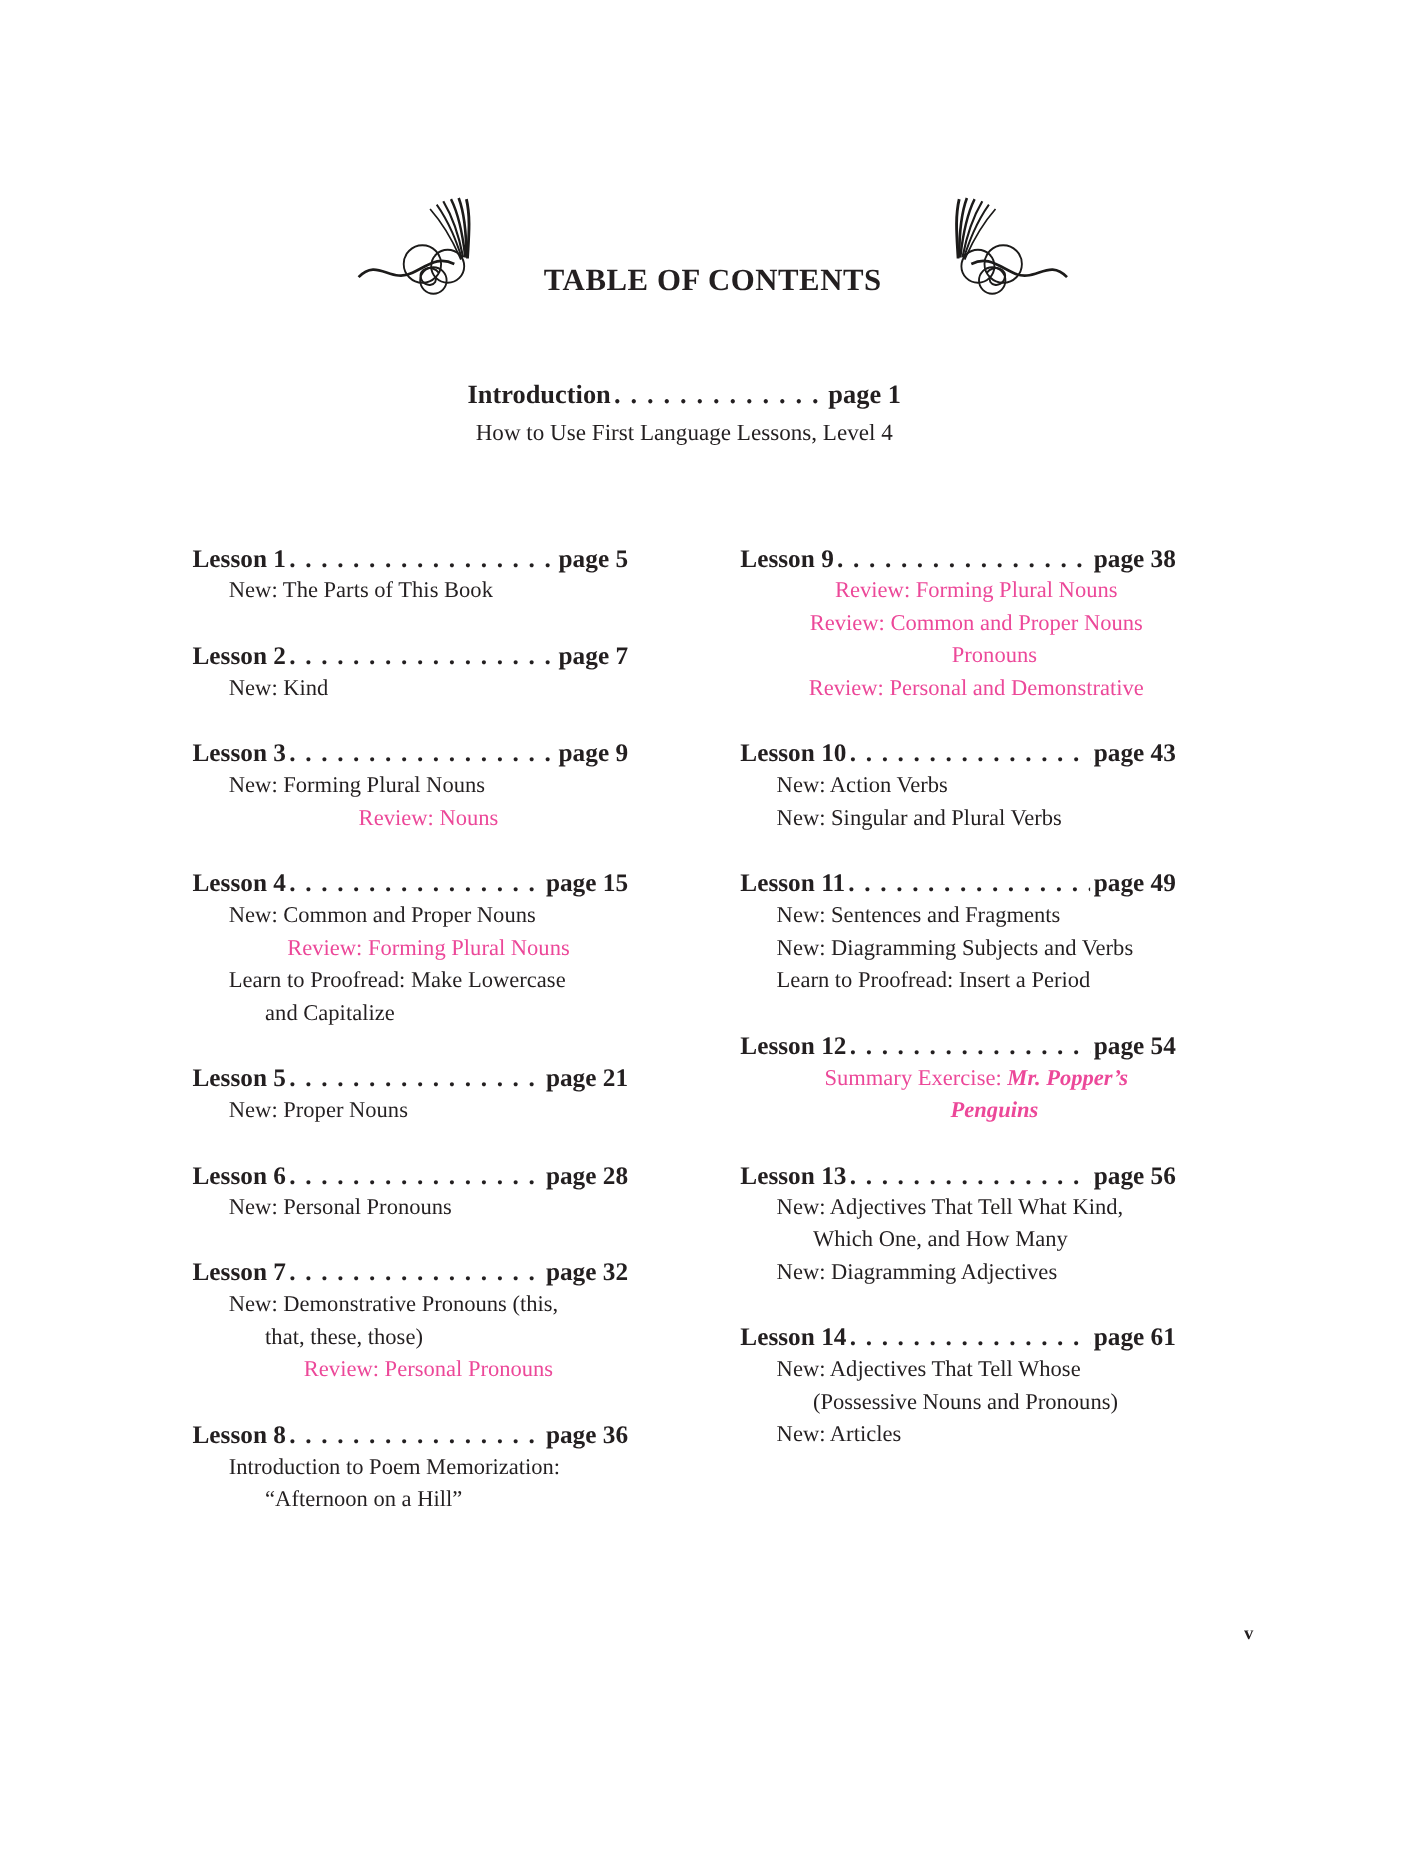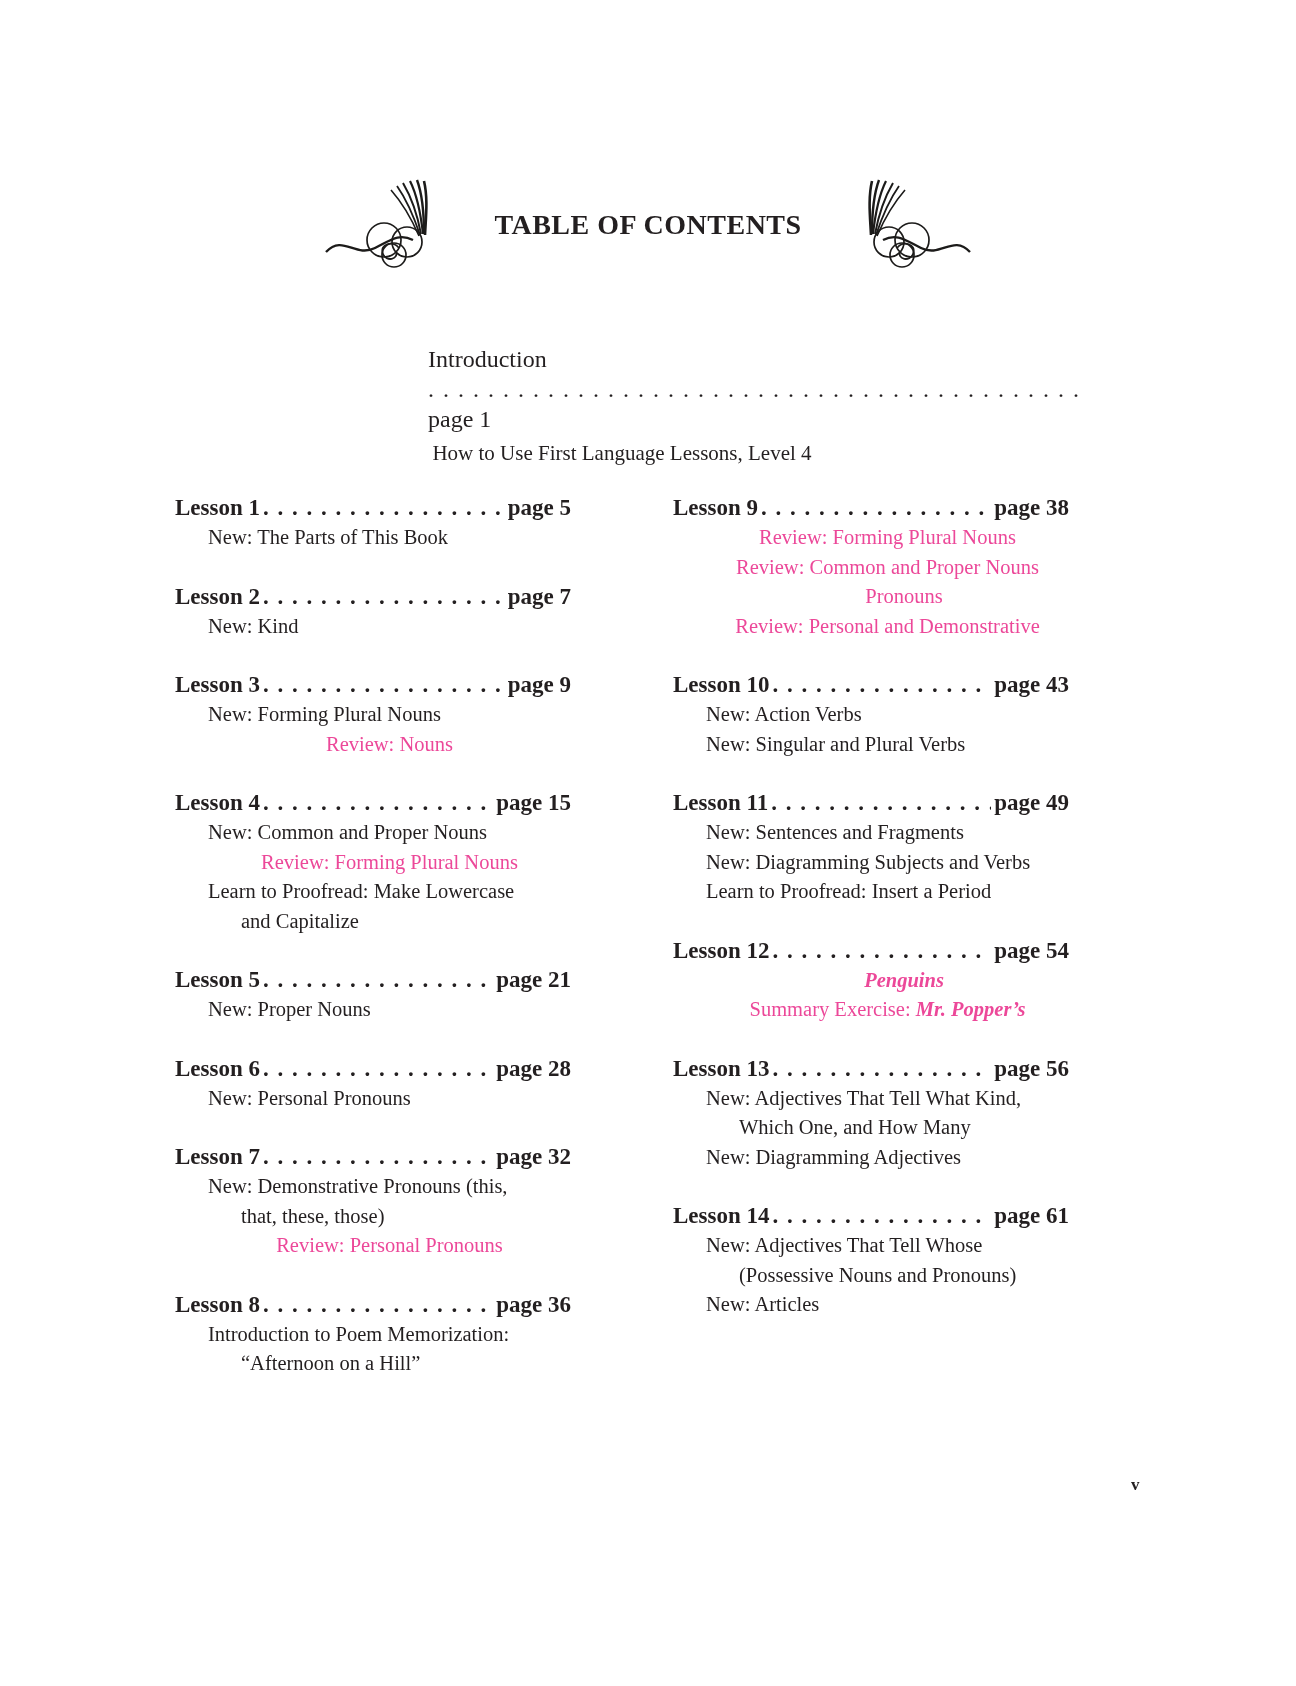--- a/index.html
+++ b/index.html
@@ -14,21 +14,21 @@
   }
 
   
   .toc-header {
     position: absolute;
     top: 178px;
     left: 0;
     width: 100%;
     display: flex;
     justify-content: center;
-    align-items: center;
+    align-items: flex-end;
     gap: 37px;
   }
   .header-title {
     font-size: 28px;
     font-weight: bold;
     letter-spacing: 0.5px;
     white-space: nowrap;
     padding-bottom: 8px;
   }
   .flourish { width: 134px; height: 102px; flex: 0 0 auto; }
@@ -41,24 +41,23 @@
     top: 344px;
     left: 175px;
     width: 894px;
     text-align: center;
   }
   .intro-line {
     display: flex;
     align-items: baseline;
     width: 394px;
     margin: 0 auto;
-    font-weight: normal;
+    font-weight: bold;
     font-size: 24px;
     line-height: 30px;
-    flex-direction: column;
   }
   .intro-subtitle {
     margin-top: 5px;
     font-size: 21px;
     line-height: 28px;
   }
 
   
   .toc-columns {
     position: absolute;
@@ -262,22 +261,22 @@
           <div class="sub"><span>New: Sentences and Fragments</span></div>
           <div class="sub"><span>New: Diagramming Subjects and Verbs</span></div>
           <div class="sub"><span>Learn to Proofread: Insert a Period</span></div>
         </div>
         <div class="lesson">
           <div class="lesson-title-line">
             <span>Lesson 12</span>
             <span class="leader"></span>
             <span>page 54</span>
           </div>
+          <div class="sub gray"><span>Summary Exercise: </span><span class="seg-em">Mr. Popper’s</span></div>
           <div class="sub indent1 gray"><span class="seg-em">Penguins</span></div>
-          <div class="sub gray"><span>Summary Exercise: </span><span class="seg-em">Mr. Popper’s</span></div>
         </div>
         <div class="lesson">
           <div class="lesson-title-line">
             <span>Lesson 13</span>
             <span class="leader"></span>
             <span>page 56</span>
           </div>
           <div class="sub"><span>New: Adjectives That Tell What Kind,</span></div>
           <div class="sub indent1"><span>Which One, and How Many</span></div>
           <div class="sub"><span>New: Diagramming Adjectives</span></div>

